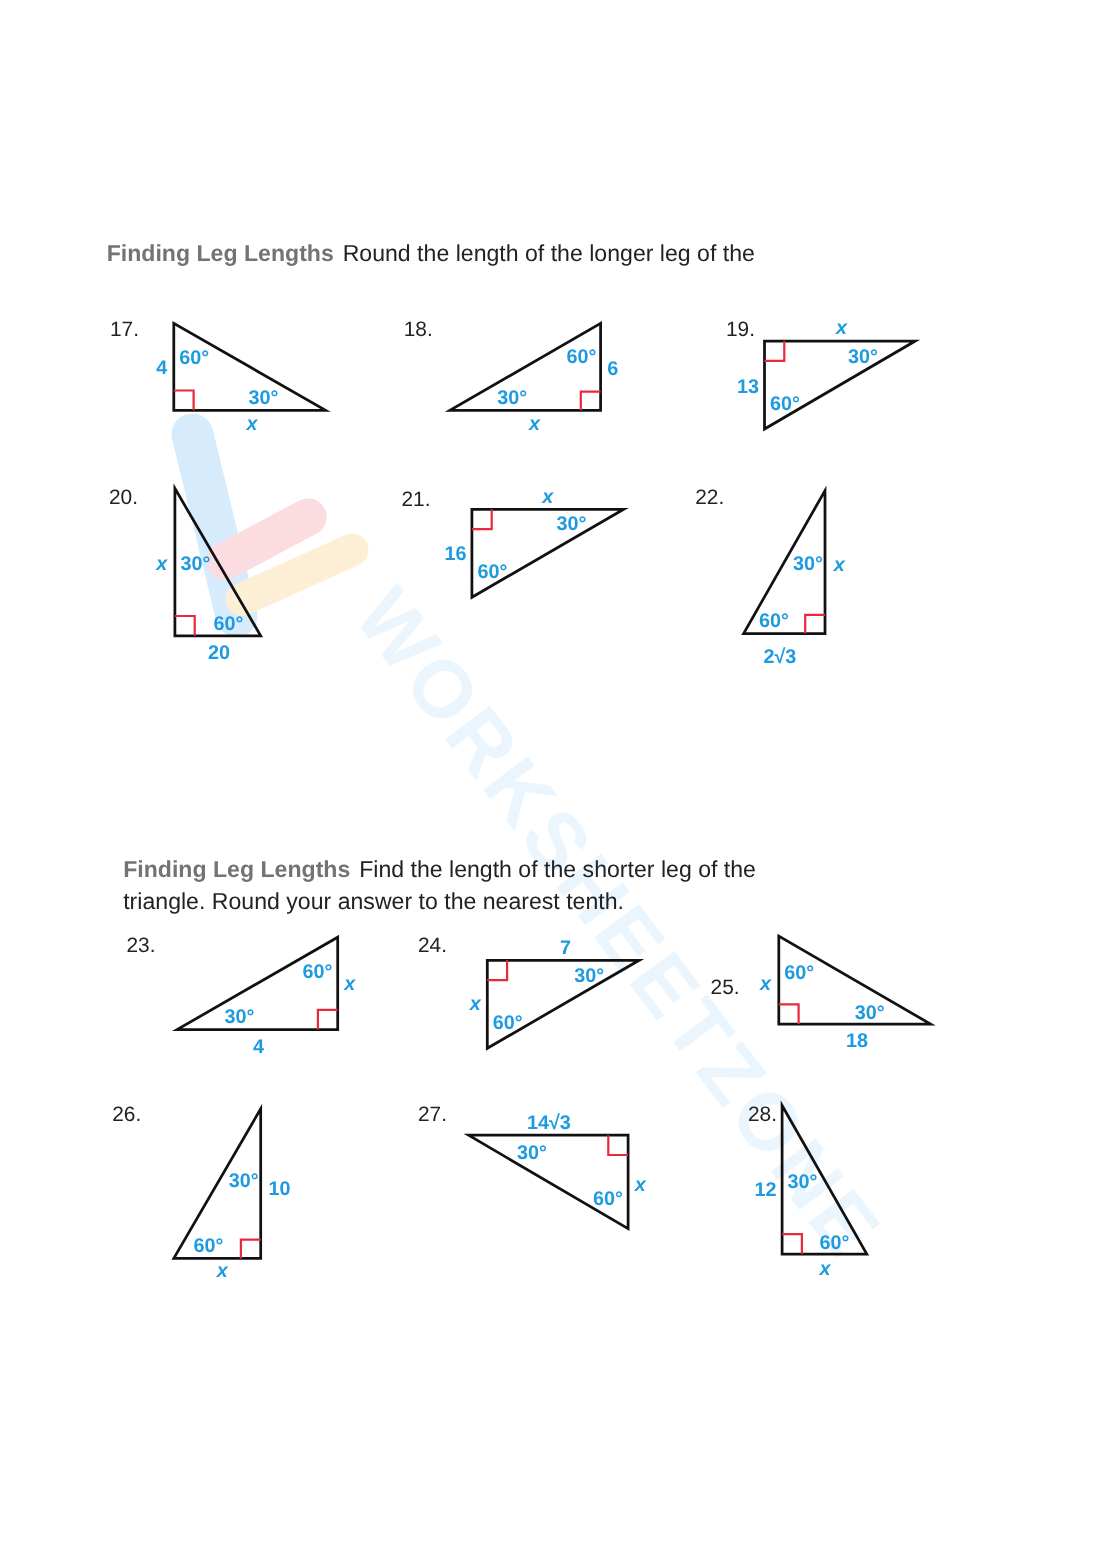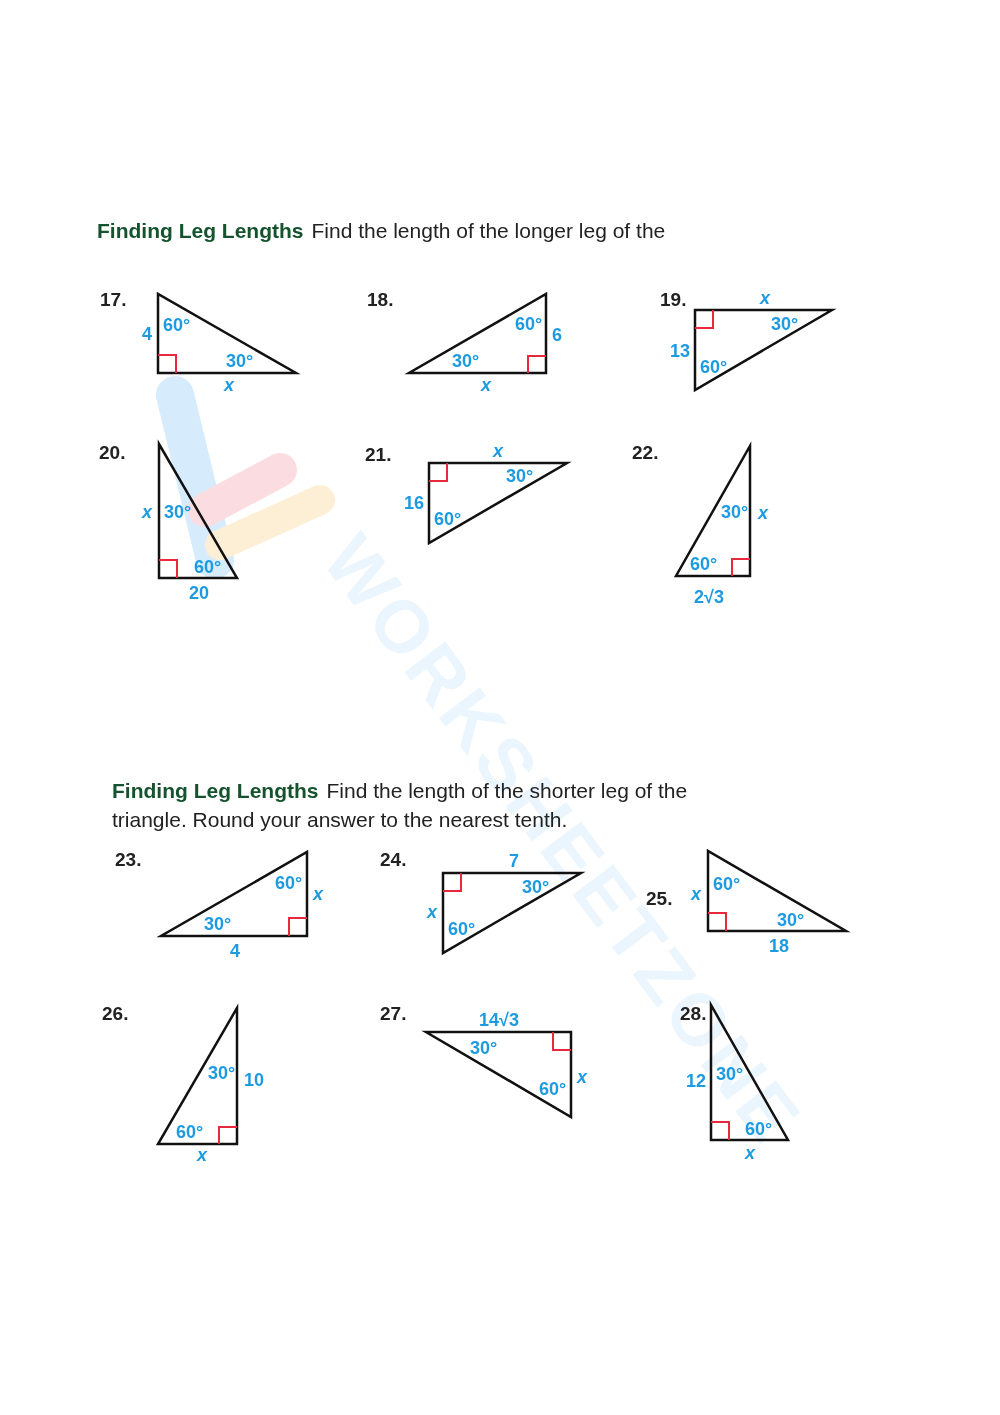--- a/index.html
+++ b/index.html
@@ -1,41 +1,41 @@
 <!DOCTYPE html>
 <html><head>
 <meta charset="utf-8">
 <style>
   html, body { margin: 0; padding: 0; background: #ffffff; }
   body { width: 1000px; height: 1415px; position: relative; overflow: hidden;
          font-family: "Liberation Sans", sans-serif; }
   .watermark { position: absolute; left: 0; top: 0; width: 1000px; height: 1415px; pointer-events: none; }
   .section-title { position: absolute; font-size: 21px; line-height: 29px; color: #222222; width: 720px; }
-  .section-title .lead { color: #14532d; font-weight: bold; margin-right: 8px; }
-  .num { position: absolute; font-weight: bold; font-size: 19px; color: #222222; }
+  .section-title .lead { color: #737373; font-weight: bold; margin-right: 8px; }
+  .num { position: absolute; font-weight: normal; font-size: 19px; color: #222222; }
   .fig { position: absolute; left: 0; top: 0; width: 1000px; height: 1415px; }
   .fig text { font-family: "Liberation Sans", sans-serif; font-size: 18px; fill: #1e9be0; font-weight: bold; }
   .fig text.var { font-style: italic; }
   .tri { fill: none; stroke: #111111; stroke-width: 2.5; }
   .ra { fill: none; stroke: #e8283c; stroke-width: 2; }
 </style>
 </head>
 <body>
 
 <svg class="watermark" viewBox="0 0 1000 1415">
   <g opacity="0.22">
     <path d="M175 395 L215 560" stroke="#4aa8f0" stroke-width="38" stroke-linecap="round" fill="none"></path>
     <path d="M205 510 L280 470" stroke="#f06a7a" stroke-width="34" stroke-linecap="round" fill="none"></path>
     <path d="M220 545 L320 500" stroke="#f7b84a" stroke-width="30" stroke-linecap="round" fill="none"></path>
   </g>
   <text x="0" y="0" transform="translate(320,560) rotate(53)" font-family="Liberation Sans, sans-serif" font-weight="bold" font-size="74" fill="#4aa8f0" opacity="0.10" letter-spacing="4">WORKSHEETZONE</text>
 </svg>
 
 <div class="section-title" style="left:97px; top:216px;">
-  <span class="lead">Finding Leg Lengths</span><span>Find the length of the longer leg of the</span><br>
+  <span class="lead">Finding Leg Lengths</span><span>Round the length of the longer leg of the</span><br>
 </div>
 
 <div class="section-title" style="left:112px; top:776px;">
   <span class="lead">Finding Leg Lengths</span><span>Find the length of the shorter leg of the</span><br>
   <span>triangle. Round your answer to the nearest tenth.</span>
 </div>
 
 <div class="num" style="left:100px; top:289px;">17.</div>
 <div class="num" style="left:367px; top:289px;">18.</div>
 <div class="num" style="left:632px; top:289px;margin-left:28px;">19.</div>

